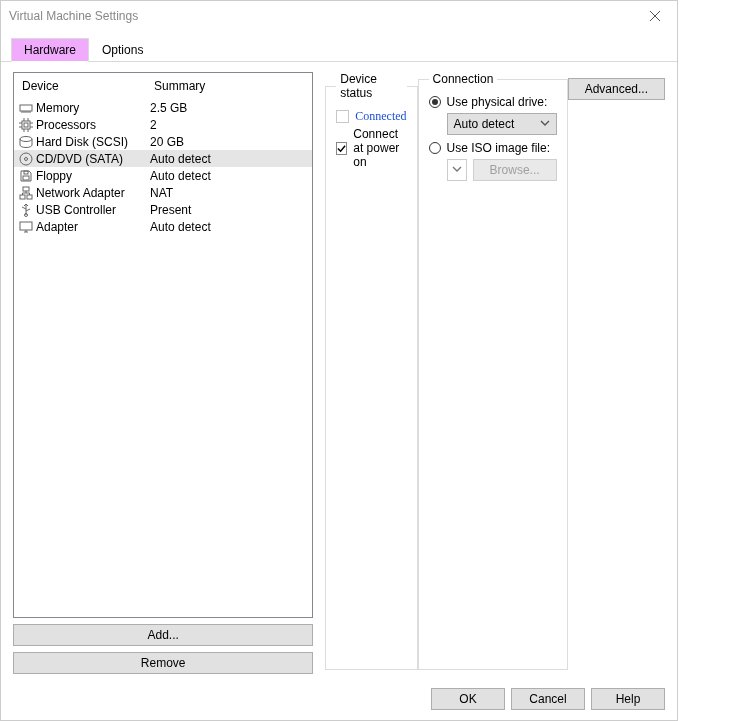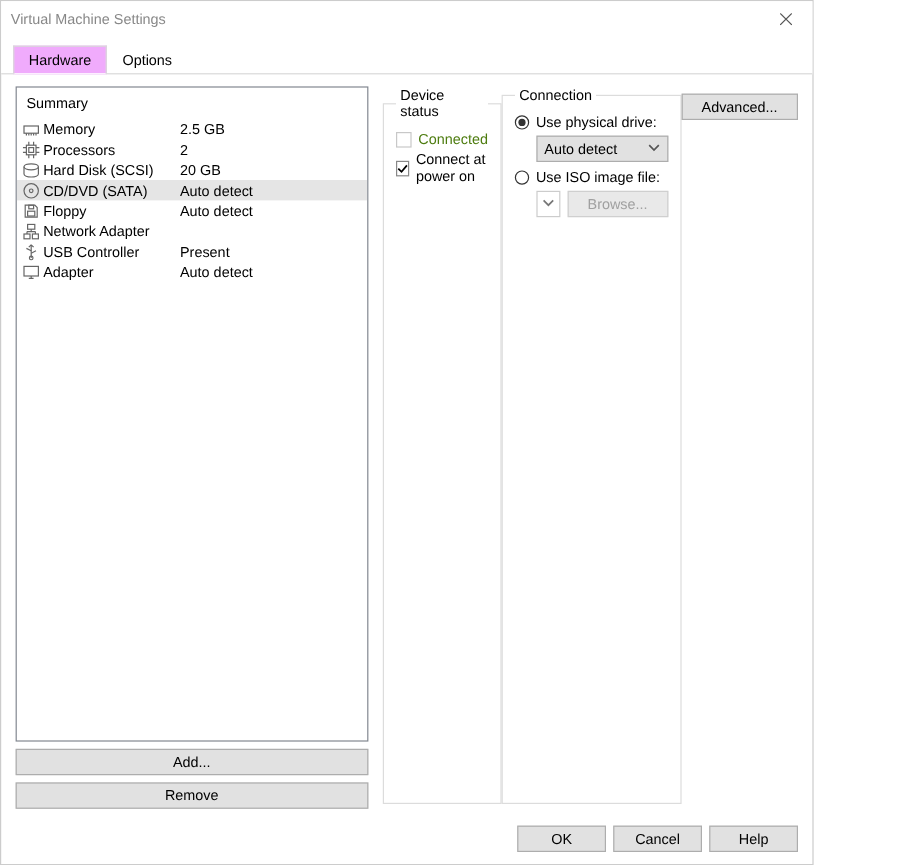--- a/index.html
+++ b/index.html
@@ -150,21 +150,21 @@
     font-size: 12px;
   }
 
   .checkbox-row, .radio-row {
     display: flex;
     align-items: center;
     gap: 6px;
     margin: 3px 0;
     font-size: 12px;
   }
-  .checkbox-row.disabled { color: #4d7c0f; }
+  .checkbox-row.disabled { color: #1d4ed8; font-family: Liberation Serif, serif; }
   .checkbox-box {
     width: 13px; height: 13px;
     border: 1px solid #888;
     display: inline-flex;
     align-items: center;
     justify-content: center;
     background: #fff;
   }
   .checkbox-row.disabled .checkbox-box { border-color: #c8c8c8; }
   .checkbox-box .tick { display: none; width: 9px; height: 9px; }
@@ -250,20 +250,21 @@
   <div class="tabbar">
     <div class="tab active">Hardware</div>
     <div class="tab">Options</div>
   </div>
 
   <div class="content">
 
     <div class="left-pane">
       <div class="device-list">
         <div class="device-header">
+          <div class="col col-device">Device</div>
           <div class="col col-summary">Summary</div>
         </div>
         <div id="device-rows">
             <div class="device-row">
               <span class="icon">
                 <svg viewBox="0 0 14 14" fill="none" stroke="#666" stroke-width="1">
                   <rect x="1" y="4" width="12" height="6"></rect>
                   <line x1="3" y1="10" x2="3" y2="12"></line>
                   <line x1="5" y1="10" x2="5" y2="12"></line>
                   <line x1="7" y1="10" x2="7" y2="12"></line>
@@ -329,20 +330,21 @@
                   <rect x="4" y="1" width="6" height="4"></rect>
                   <rect x="1" y="9" width="5" height="4"></rect>
                   <rect x="8" y="9" width="5" height="4"></rect>
                   <line x1="7" y1="5" x2="7" y2="7"></line>
                   <line x1="3.5" y1="9" x2="3.5" y2="7"></line>
                   <line x1="10.5" y1="9" x2="10.5" y2="7"></line>
                   <line x1="3.5" y1="7" x2="10.5" y2="7"></line>
                 </svg>
               </span>
               <span class="dev">Network Adapter</span>
+              <span class="sum">NAT</span>
             </div>
             <div class="device-row">
               <span class="icon">
                 <svg viewBox="0 0 14 14" fill="none" stroke="#666" stroke-width="1">
                   <line x1="7" y1="1" x2="7" y2="12"></line>
                   <circle cx="7" cy="12" r="1.5"></circle>
                   <path d="M7 1 L5 3 M7 1 L9 3"></path>
                   <path d="M7 6 L3 4"></path>
                   <path d="M7 8 L11 6"></path>
                 </svg>

